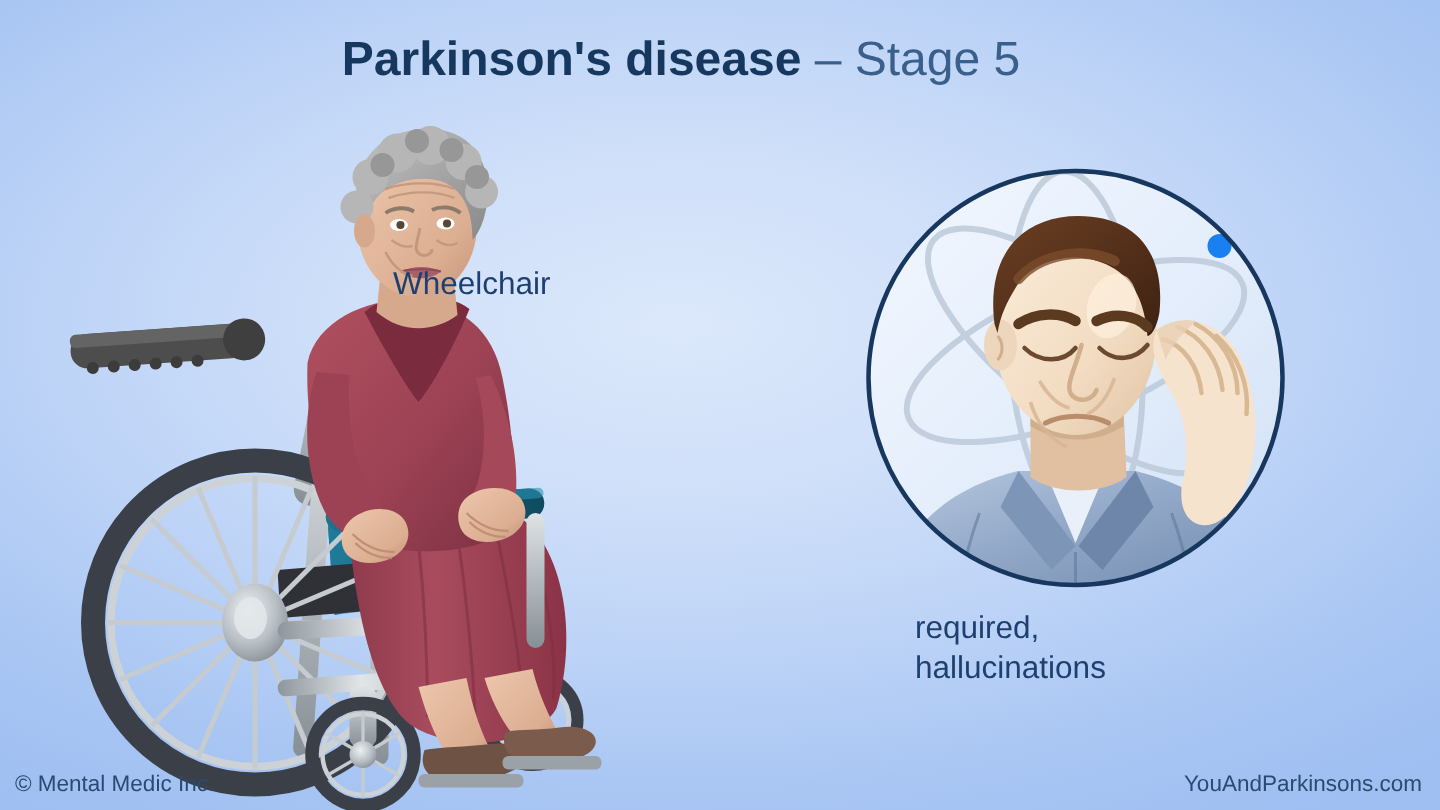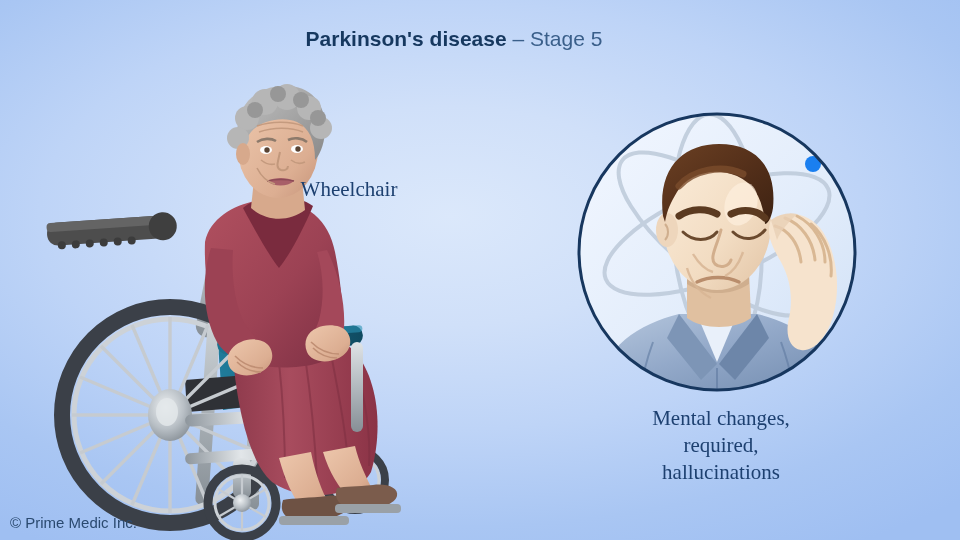--- a/index.html
+++ b/index.html
@@ -21,40 +21,38 @@
                 #9fbff2 100%);
   }
 
   
   #title {
     position: absolute;
     top: 22px;
     left: 0;
     width: 908px;
     text-align: center;
-    font-size: 21px;
+    font-size: 32px;
     line-height: 34px;
     color: #284e7d;
     white-space: nowrap;
   }
   #title .strong {
     font-weight: bold;
     color: #16385f;
   }
   #title .dash { color: #3a5f8a; }
   #title .light { color: #3a5f8a; }
 
   
   .caption {
     position: absolute;
-    text-align: center;
     color: #1d4070;
     font-size: 21px;
     line-height: 27px;
-    font-family: Liberation Serif, serif;
   }
   #caption-left  { left: 262px; top: 176px; width: 174px; }
   #caption-right { left: 610px; top: 405px; width: 222px; }
 
   
   .footer {
     position: absolute;
     bottom: 9px;
     font-size: 15px;
     color: #2b4a70;
@@ -419,20 +417,20 @@
           </g>
           <path d="M196 108 C204 102 214 100 222 102 C214 110 206 118 202 128 Z" fill="#e9d0b5" opacity="0.8"></path>
         </g>
       </g>
 
       <circle cx="142" cy="140" r="138" fill="none" stroke="#17375f" stroke-width="3"></circle>
     </svg>
   </div>
 
   <div id="caption-right" class="caption">
-    <div>Mental changes,</div>
     <div>required,</div>
     <div>hallucinations</div>
   </div>
 
-  <div id="footer-left" class="footer">© Prime Medic Inc.</div>
+  <div id="footer-left" class="footer">© Mental Medic Inc.</div>
+  <div id="footer-right" class="footer">YouAndParkinsons.com</div>
 
 </div>
 
 </body></html>

